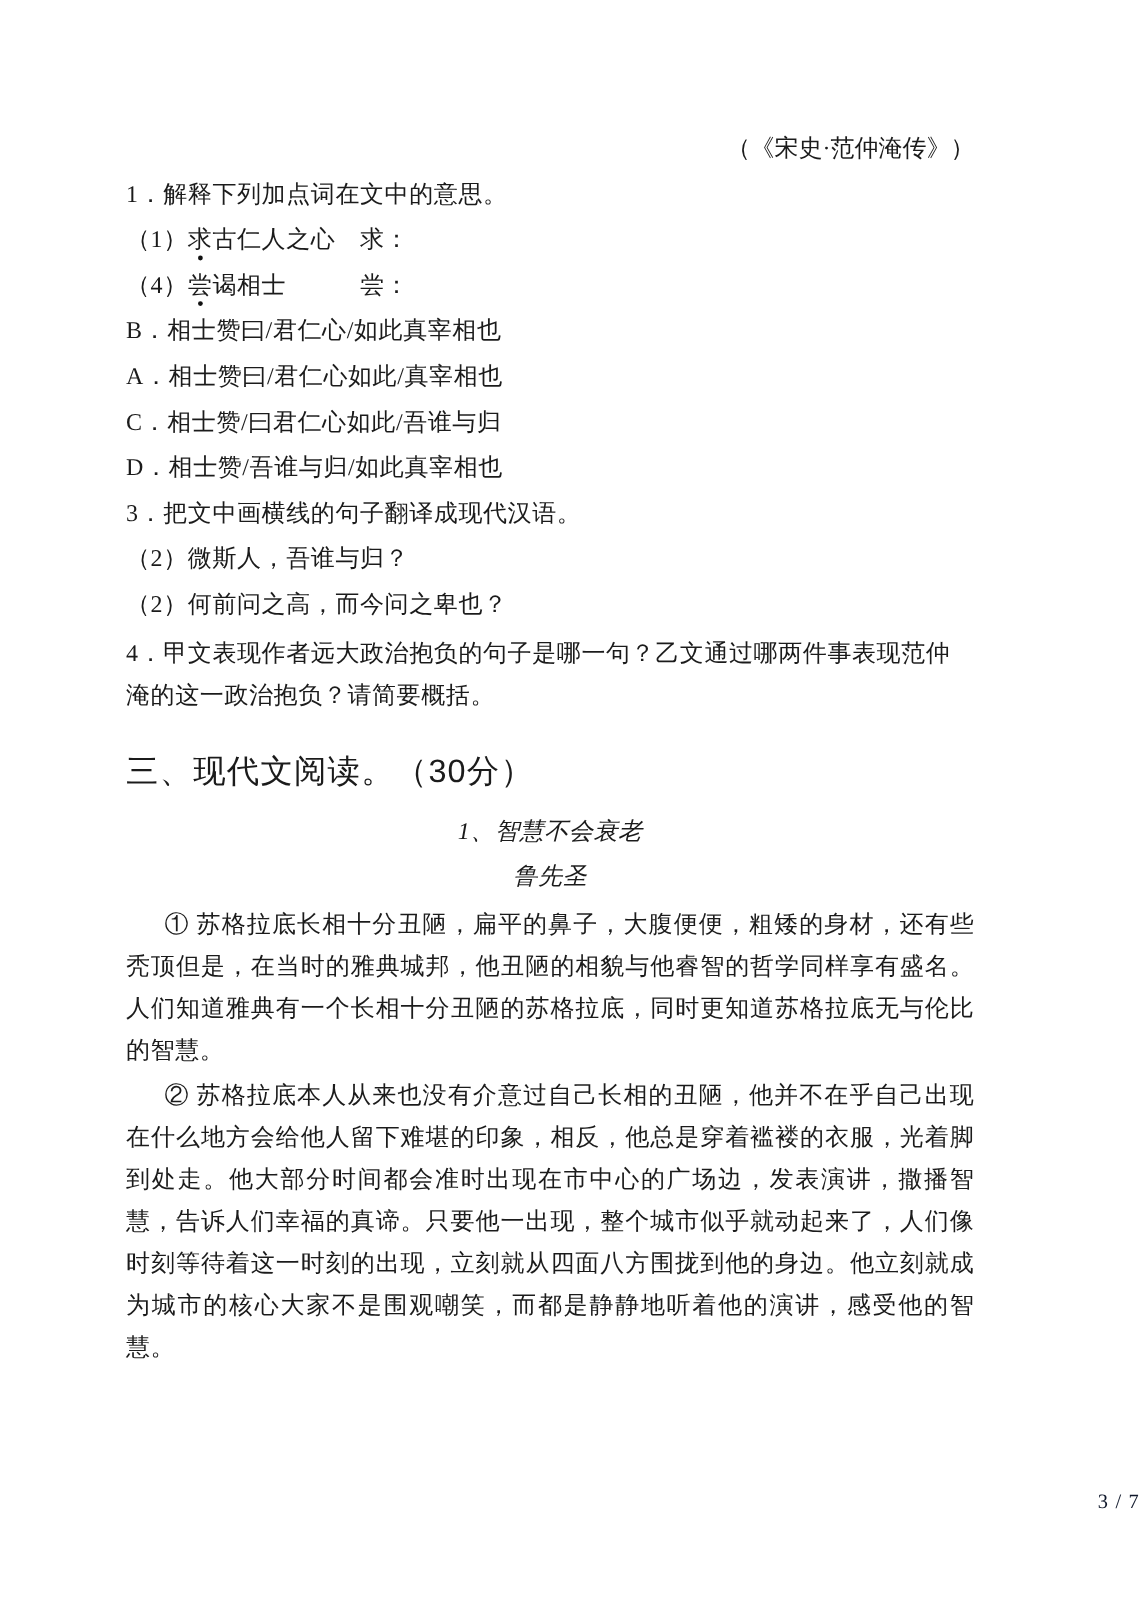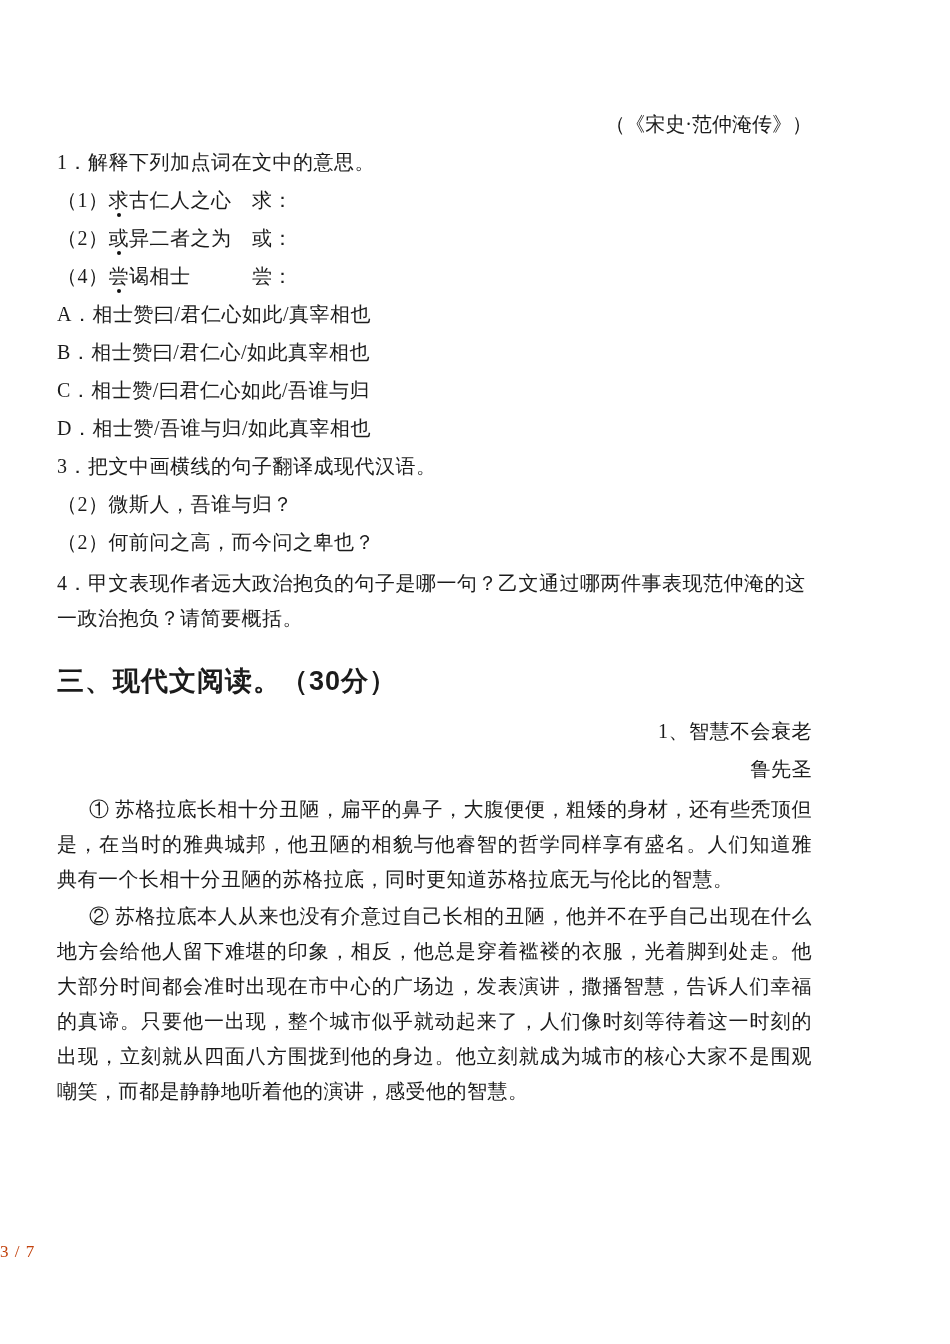--- a/index.html
+++ b/index.html
@@ -8,21 +8,21 @@
     background: #ffffff;
   }
   .page {
     width: 950px;
     height: 1344px;
     box-sizing: border-box;
     background: #ffffff;
     color: #1b1b1b;
     font-family: "Liberation Serif", "DejaVu Serif", serif;
     font-size: 20px;
-    padding: 110px 138px 0 57px;
+    padding: 110px 138px 0 105px;
     position: relative;
     overflow: hidden;
   }
   .attribution {
     text-align: right;
     line-height: 28px;
     margin-bottom: 10px;
   }
   .line {
     line-height: 28px;
@@ -45,66 +45,66 @@
     left: 50%;
     bottom: -3px;
     width: 4px;
     height: 4px;
     margin-left: -2px;
     border-radius: 50%;
     background: #111111;
   }
   .section-heading {
     font-family: "Liberation Sans", "DejaVu Sans", sans-serif;
-    font-weight: bold;
+    font-weight: normal;
     font-size: 27px;
     margin: 28px 0 18px 0;
     line-height: 34px;
     letter-spacing: 1px;
   }
   .center-line {
-    text-align: right;
+    text-align: center;
     line-height: 30px;
     margin-bottom: 8px;
     letter-spacing: 0.5px;
+    font-style: italic;
   }
   .para {
     margin: 2px 0 0 0;
     line-height: 35px;
     text-align: justify;
     text-indent: 1.6em;
     letter-spacing: 0.5px;
   }
   .footer {
     position: absolute;
     left: 0;
     right: 0;
     bottom: 82px;
-    text-align: left;
+    text-align: right;
     font-size: 17px;
-    color: #c2410c;
+    color: #0f172a;
     letter-spacing: 1px;
     font-family: Liberation Serif, serif;
   }
 </style>
 </head>
 <body>
 
 <div class="page">
 
   <div class="attribution">（《宋史·范仲淹传》）</div>
 
 
   <div class="line">1．解释下列加点词在文中的意思。</div>
   <div class="line">（1）<span class="dotted">求</span>古仁人之心　求：</div>
-  <div class="line">（2）<span class="dotted">或</span>异二者之为　或：</div>
   <div class="line">（4）<span class="dotted">尝</span>谒相士　　　尝：</div>
 
+  <div class="line">B．相士赞曰/君仁心/如此真宰相也</div>
   <div class="line">A．相士赞曰/君仁心如此/真宰相也</div>
-  <div class="line">B．相士赞曰/君仁心/如此真宰相也</div>
   <div class="line">C．相士赞/曰君仁心如此/吾谁与归</div>
   <div class="line">D．相士赞/吾谁与归/如此真宰相也</div>
 
   <div class="line">3．把文中画横线的句子翻译成现代汉语。</div>
   <div class="line">（2）微斯人，吾谁与归？</div>
   <div class="line">（2）何前问之高，而今问之卑也？</div>
 
   <div class="q4line">4．甲文表现作者远大政治抱负的句子是哪一句？乙文通过哪两件事表现范仲淹的这一政治抱负？请简要概括。</div>
 
   <h2 class="section-heading">三、现代文阅读。（30分）</h2>

